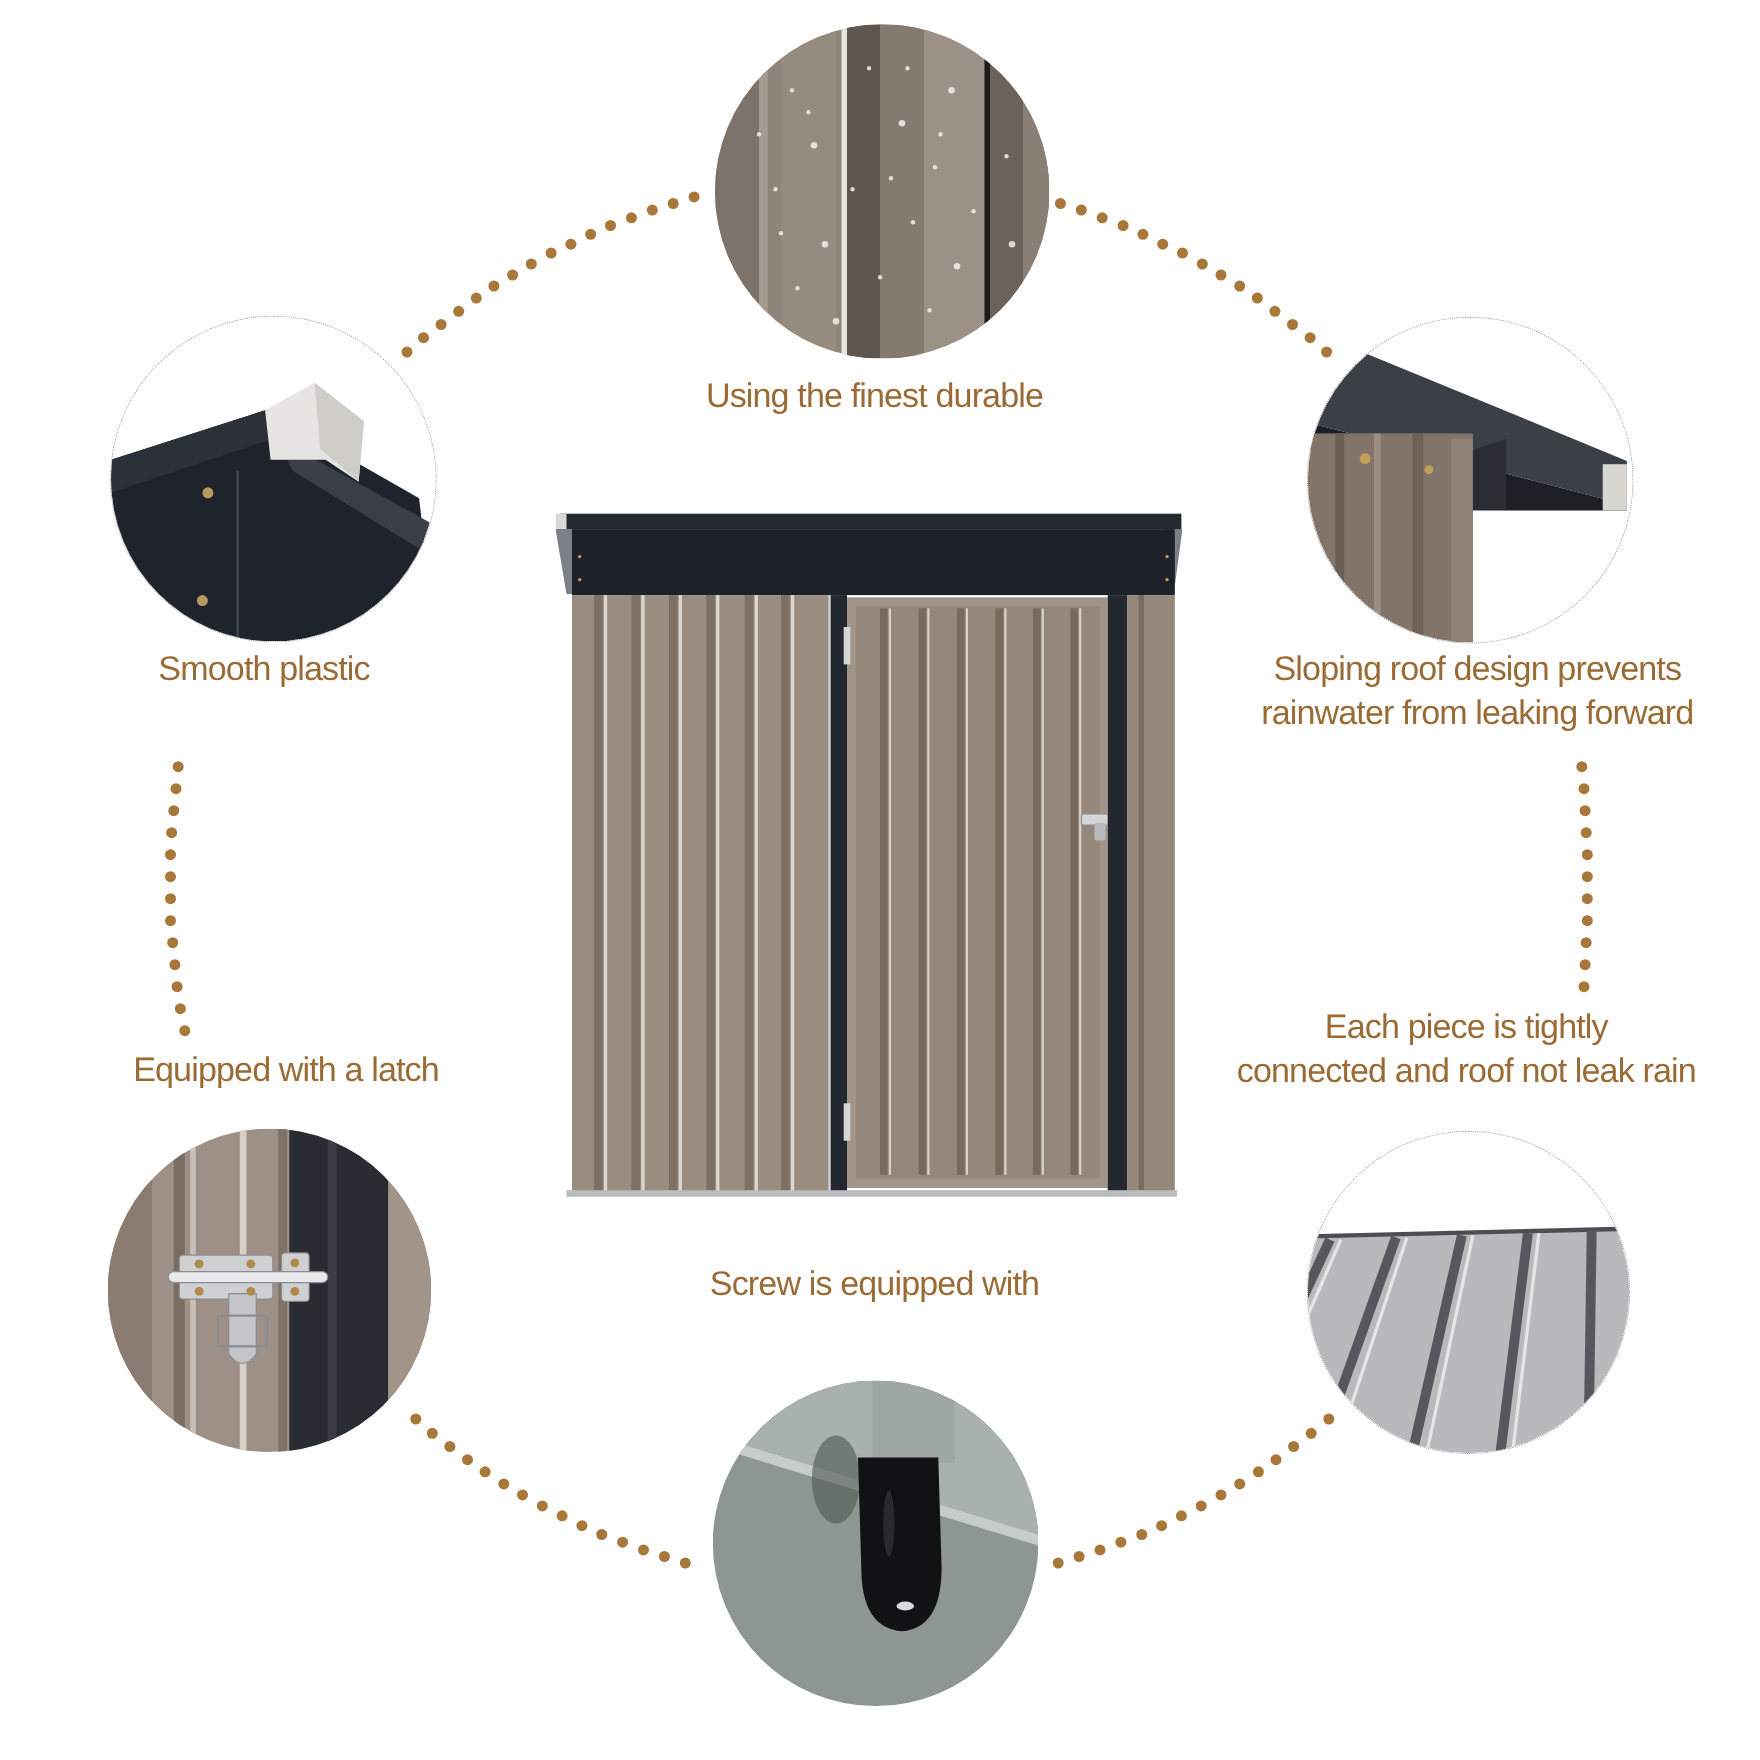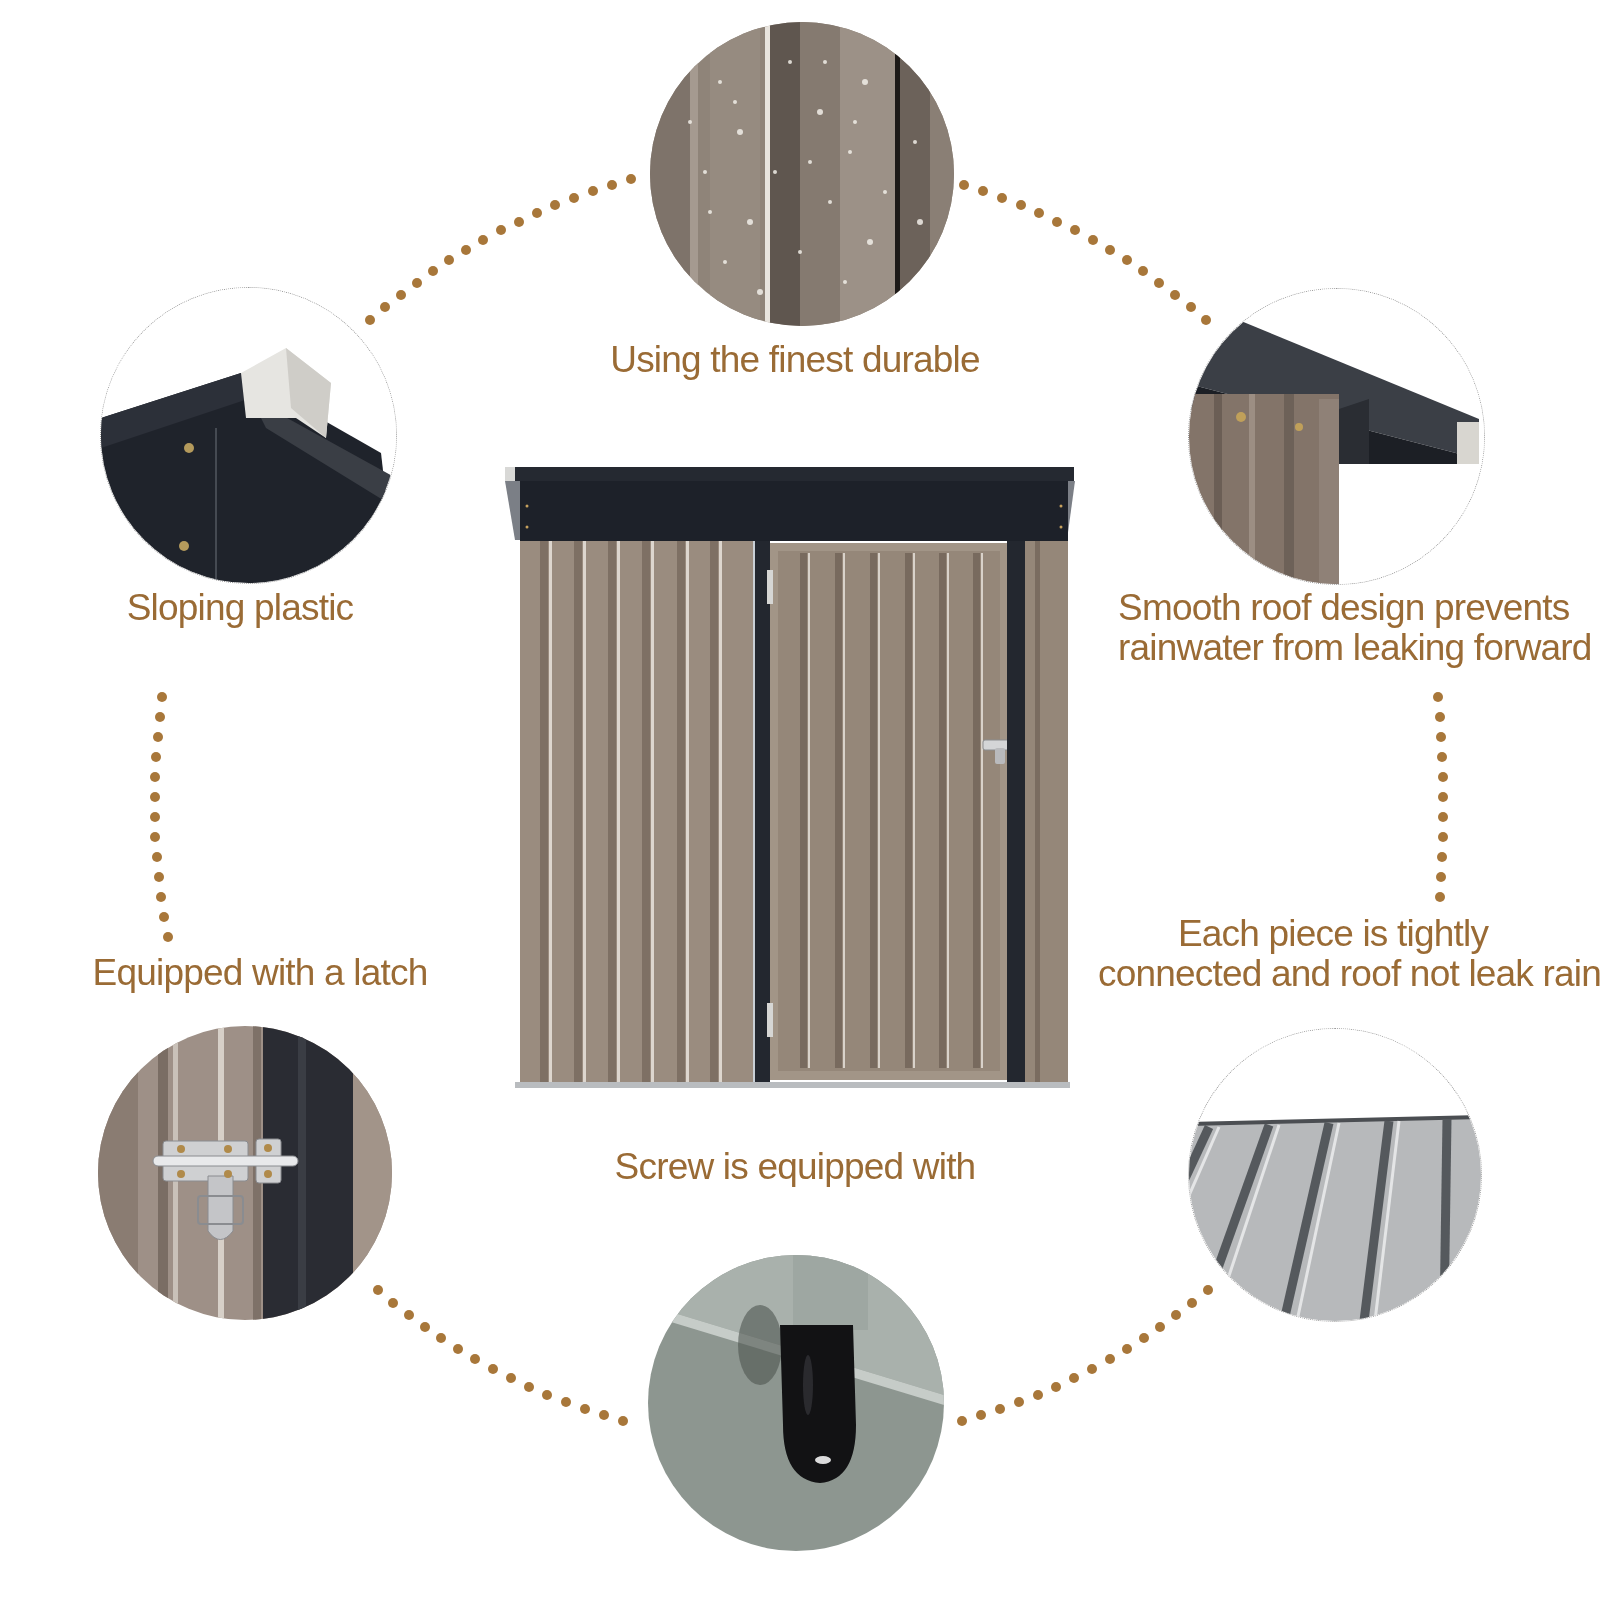--- a/index.html
+++ b/index.html
@@ -1,17 +1,17 @@
 <!DOCTYPE html>
 <html><head>
 <meta charset="utf-8">
 <style>
   html, body { margin:0; padding:0; background:#ffffff; }
   body { width:1600px; height:1600px; position:relative; overflow:hidden; font-family:"Liberation Sans", sans-serif; }
-  .caption { position:absolute; text-align:center; color:#9a6b35; font-size:37px; line-height:40px; letter-spacing:-0.8px; white-space:nowrap; }
+  .caption { position:absolute; text-align:center; color:#9a6b35; font-size:31px; line-height:40px; letter-spacing:-0.8px; white-space:nowrap; }
   .caption div { display:block; }
   .circle { position:absolute; border-radius:50%; overflow:hidden; }
   .dots { position:absolute; left:0; top:0; width:1600px; height:1600px; pointer-events:none; }
   .shed { position:absolute; }
 </style>
 </head>
 <body>
 
 <svg class="dots" viewBox="0 0 1600 1600">
   <g fill="#a8773a">
@@ -324,25 +324,25 @@
 
     <rect x="10" y="617" width="555" height="6" fill="#b9bcbf"></rect>
   </svg>
 </div>
 
 <div class="caption" style="left:560px;top:340px;width:470px;">
   <div>Using the finest durable</div>
 </div>
 
 <div class="caption" style="left:20px;top:588px;width:440px;">
-  <div>Sloping plastic</div>
+  <div>Smooth plastic</div>
 </div>
 
 <div class="caption" style="left:1118px;top:588px;width:450px;">
-  <div>Smooth roof design prevents</div>
+  <div>Sloping roof design prevents</div>
   <div>rainwater from leaking forward</div>
 </div>
 
 <div class="caption" style="left:60px;top:953px;width:400px;">
   <div>Equipped with a latch</div>
 </div>
 
 <div class="caption" style="left:1098px;top:914px;width:470px;text-align:center;">
   <div>Each piece is tightly</div>
   <div>connected and roof not leak rain</div>

